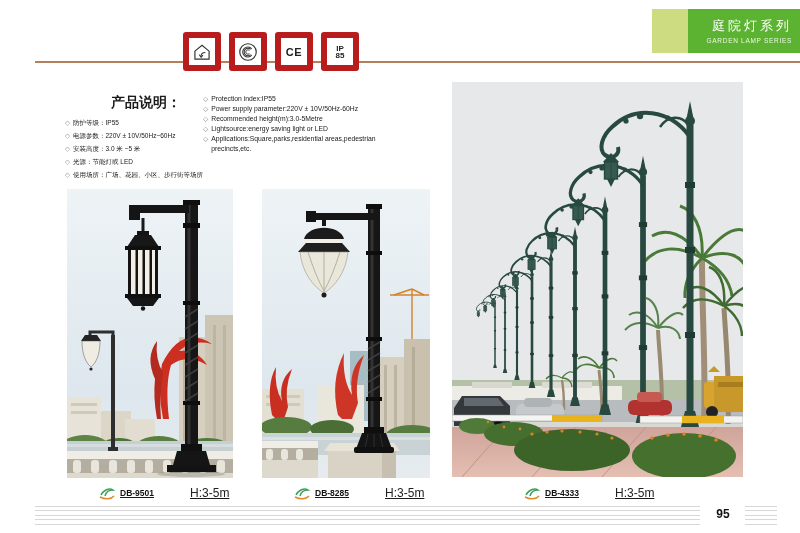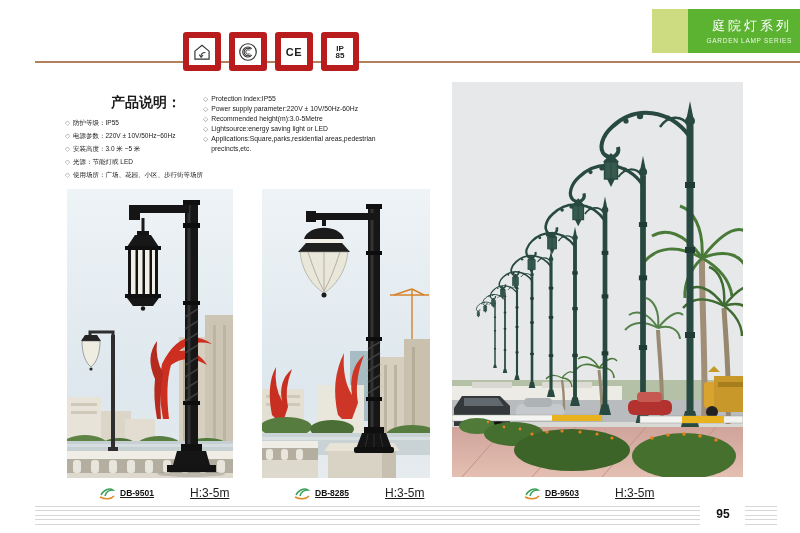--- a/index.html
+++ b/index.html
@@ -484,21 +484,21 @@
       <path d="M2,10 C7,12.5 13,12.5 16,9" stroke="#e08a2a" stroke-width="1.5" fill="none"></path>
     </svg>
     <span class="model">DB-8285</span>
     <span class="h">H:3-5m</span>
   </div>
   <div class="plabel label3">
     <svg width="18" height="13" viewBox="0 0 18 13">
       <path d="M3,8 C6,2 12,1 15,3 C11,3 8,5 7,9" stroke="#3aa05a" stroke-width="1.5" fill="none"></path>
       <path d="M2,10 C7,12.5 13,12.5 16,9" stroke="#e08a2a" stroke-width="1.5" fill="none"></path>
     </svg>
-    <span class="model">DB-9503</span>
+    <span class="model">DB-4333</span>
     <span class="h">H:3-5m</span>
   </div>
 
   <div class="flines flines-left"></div>
   <div class="pagenum">95</div>
   <div class="flines flines-right"></div>
 
 </div>
 
 </body></html>

